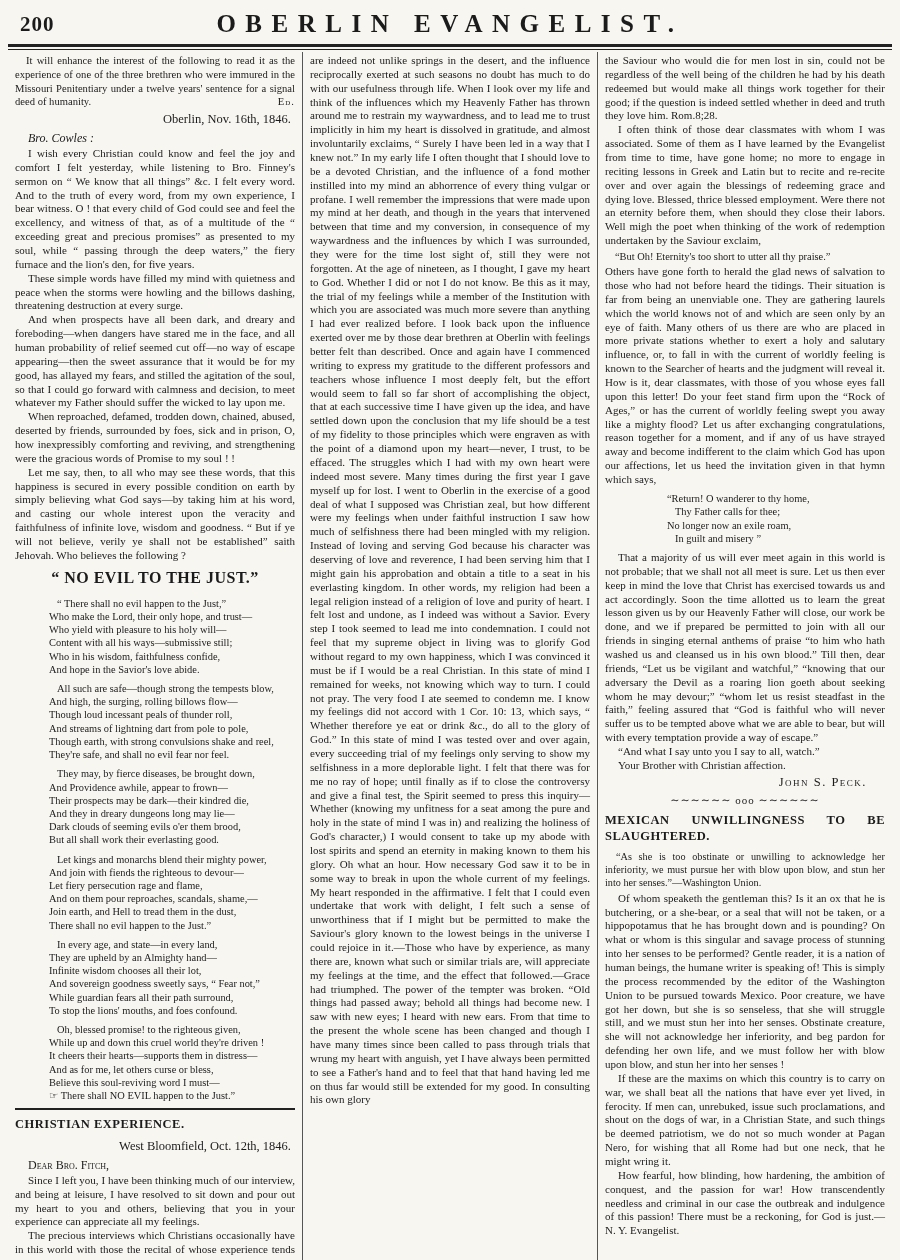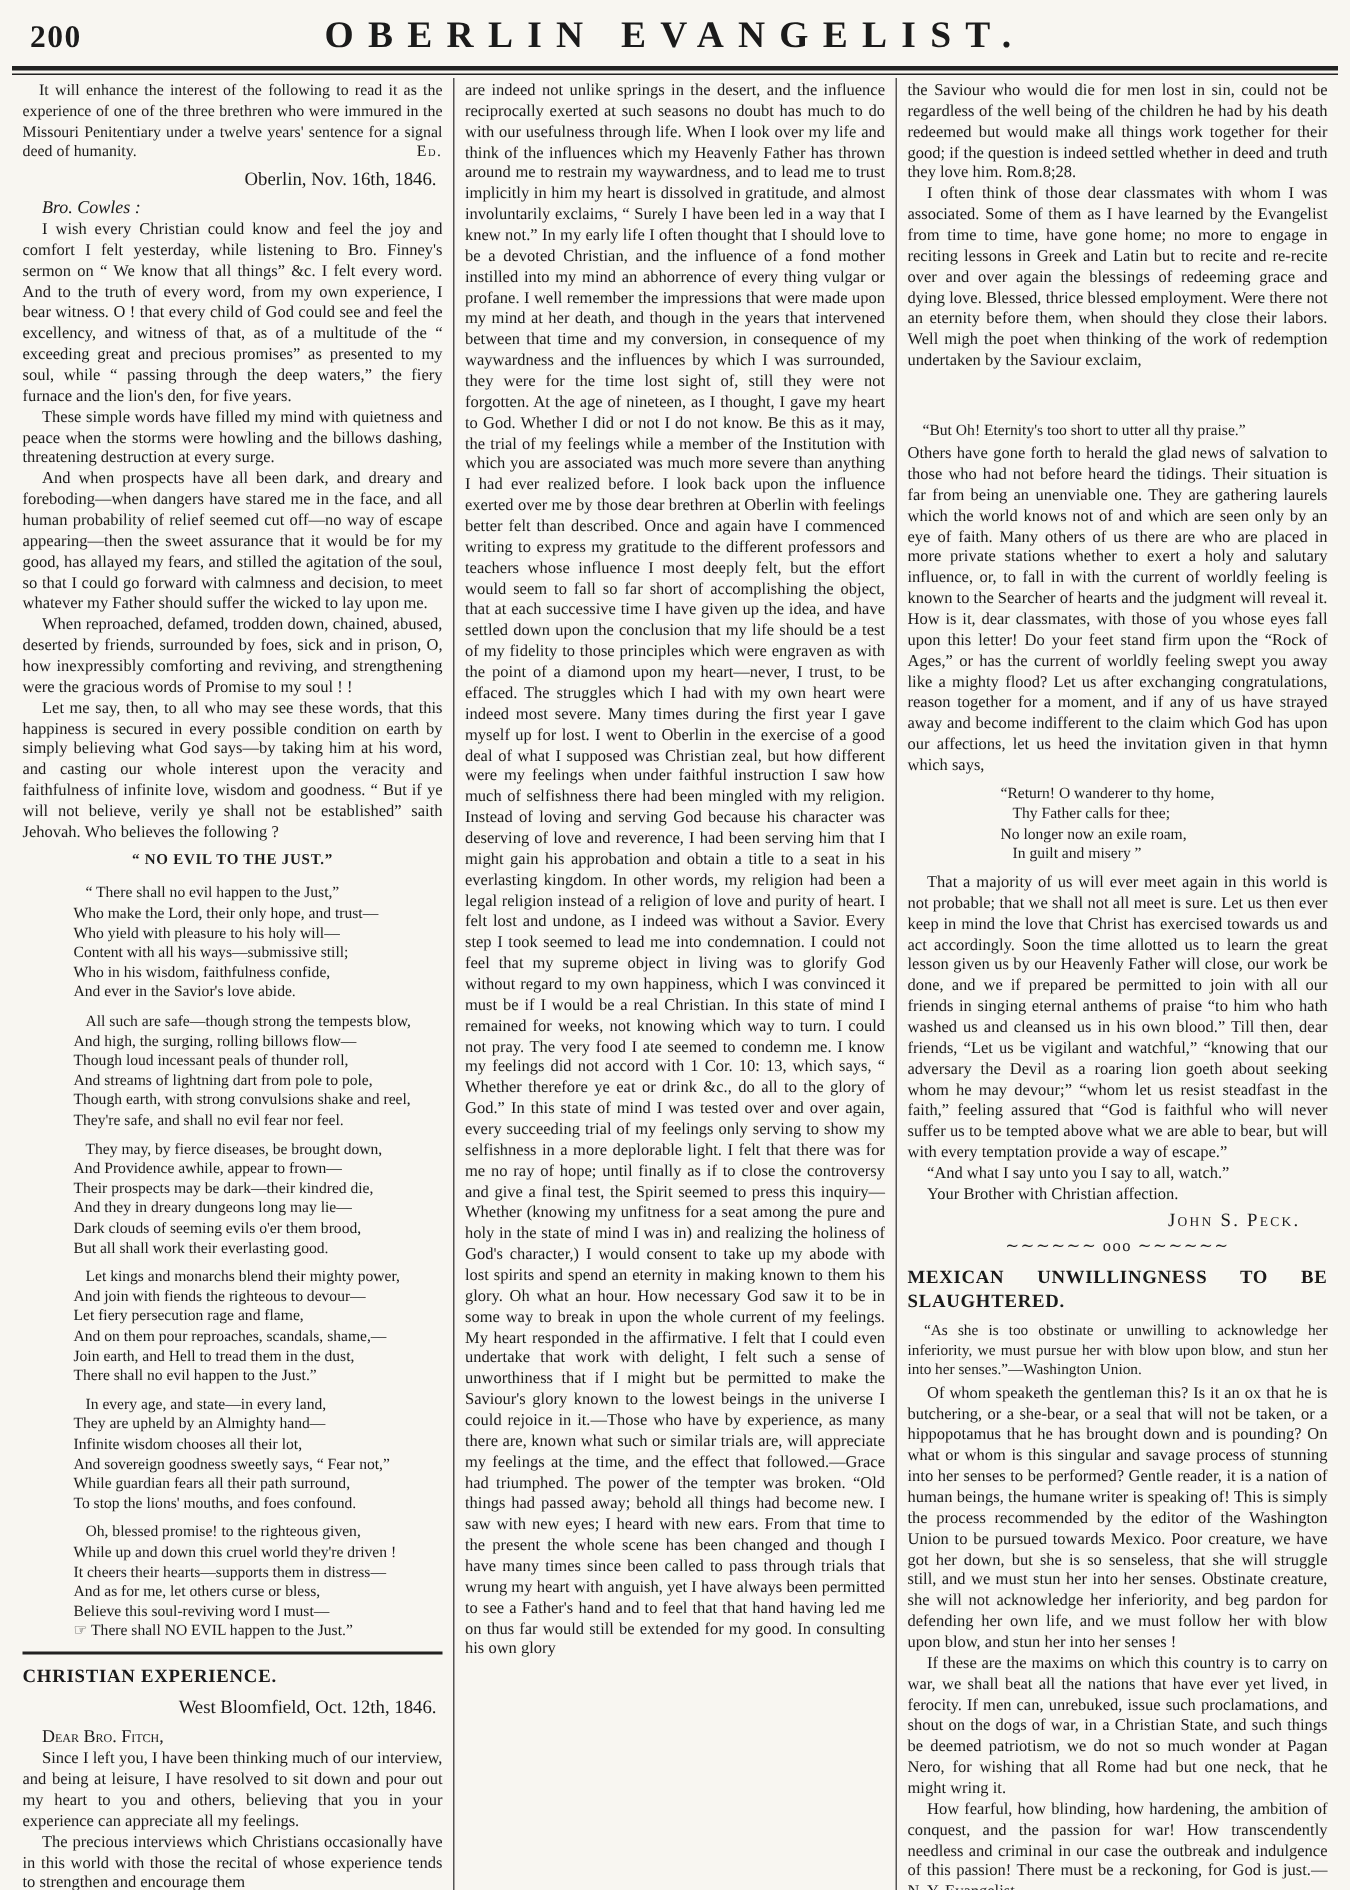--- a/index.html
+++ b/index.html
@@ -23,26 +23,26 @@
   
   p{margin:0;text-align:justify;font-size:11px;line-height:1.26;}
   p.para{text-indent:13px;}
   p.cont{text-indent:0;}
   p.note{font-size:10.6px;line-height:1.3;text-indent:11px;}
   .attr{float:right;font-variant:small-caps;letter-spacing:1px;}
   p.dateline{text-align:right;font-size:12.5px;padding:3px 4px 1px 0;}
   p.salutation{font-style:italic;font-size:12px;text-indent:13px;padding:2px 0 1px 0;}
   p.salutation-sc{font-variant:small-caps;font-size:12px;text-indent:13px;padding:2px 0 1px 0;text-align:left;}
   p.heading{font-weight:bold;font-size:12.5px;letter-spacing:0.5px;padding:5px 0 3px 0;text-indent:0;}
-  p.poem-title{text-align:center;font-weight:bold;font-size:10px;letter-spacing:0.5px;padding:5px 0 3px 0;text-indent:0;}
+  p.poem-title{text-align:center;font-weight:bold;font-size:16px;letter-spacing:0.5px;padding:5px 0 3px 0;text-indent:0;}
   .stanza{margin:6px 0 6px 34px;font-size:10.4px;line-height:1.27;}
   .hymn{margin:5px 0 5px 62px;font-size:10.4px;line-height:1.3;}
   .poem-line{white-space:nowrap;}
   .stanza .poem-line:first-child,.hymn .poem-line:nth-child(2),.hymn .poem-line:nth-child(4){text-indent:8px;}
-  p.quote-line{text-align:left;font-size:10.4px;text-indent:10px;padding:2px 0;margin-top:31px;}
+  p.quote-line{text-align:left;font-size:10.4px;text-indent:10px;padding:2px 0;}
   p.epigraph{font-size:10.2px;line-height:1.3;text-indent:11px;padding:2px 0;}
   p.signature{text-align:right;font-variant:small-caps;font-size:12.5px;letter-spacing:1.5px;padding:2px 18px 1px 0;}
   .divider{border-top:2px solid #222;margin:6px 0 2px 0;}
   .ornament{text-align:center;font-size:11px;letter-spacing:1px;color:#222;line-height:1;padding:4px 0 2px 0;}
 </style>
 </head>
 <body>
 
 <div class="sheet">
   <div class="masthead-row">
@@ -60,21 +60,21 @@
         <p class="para">And when prospects have all been dark, and dreary and foreboding—when dangers have stared me in the face, and all human probability of relief seemed cut off—no way of escape appearing—then the sweet assurance that it would be for my good, has allayed my fears, and stilled the agitation of the soul, so that I could go forward with calmness and decision, to meet whatever my Father should suffer the wicked to lay upon me.</p>
         <p class="para">When reproached, defamed, trodden down, chained, abused, deserted by friends, surrounded by foes, sick and in prison, O, how inexpressibly comforting and reviving, and strengthening were the gracious words of Promise to my soul ! !</p>
         <p class="para">Let me say, then, to all who may see these words, that this happiness is secured in every possible condition on earth by simply believing what God says—by taking him at his word, and casting our whole interest upon the veracity and faithfulness of infinite love, wisdom and goodness. “ But if ye will not believe, verily ye shall not be established” saith Jehovah. Who believes the following ?</p>
         <p class="poem-title">“ NO EVIL TO THE JUST.”</p>
         <div class="stanza">
           <div class="poem-line">“ There shall no evil happen to the Just,”</div>
           <div class="poem-line">Who make the Lord, their only hope, and trust—</div>
           <div class="poem-line">Who yield with pleasure to his holy will—</div>
           <div class="poem-line">Content with all his ways—submissive still;</div>
           <div class="poem-line">Who in his wisdom, faithfulness confide,</div>
-          <div class="poem-line">And ever in the Savior's love abide.</div>
+          <div class="poem-line">And hope in the Savior's love abide.</div>
         </div>
         <div class="stanza">
           <div class="poem-line">All such are safe—though strong the tempests blow,</div>
           <div class="poem-line">And high, the surging, rolling billows flow—</div>
           <div class="poem-line">Though loud incessant peals of thunder roll,</div>
           <div class="poem-line">And streams of lightning dart from pole to pole,</div>
           <div class="poem-line">Though earth, with strong convulsions shake and reel,</div>
           <div class="poem-line">They're safe, and shall no evil fear nor feel.</div>
         </div>
         <div class="stanza">

